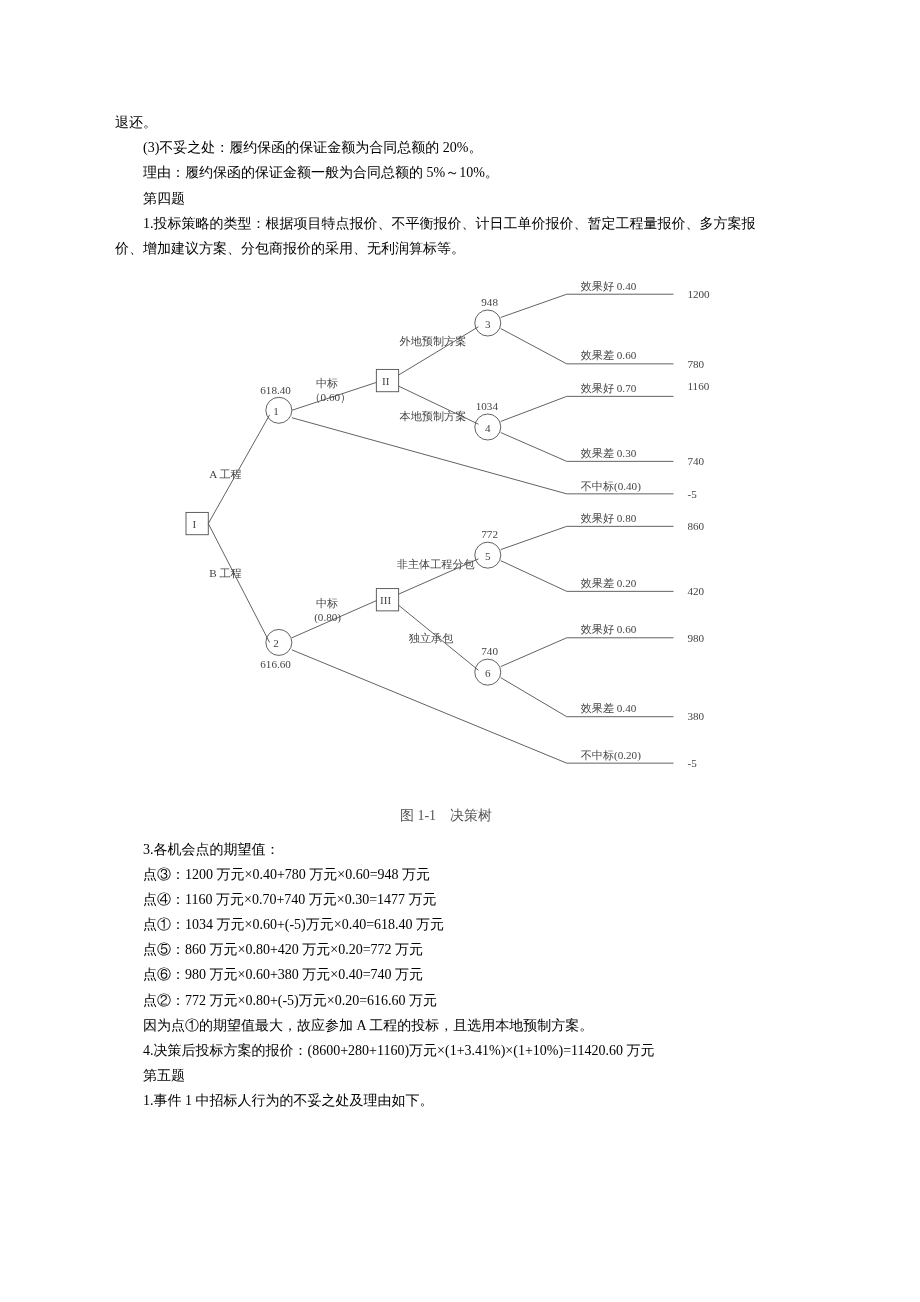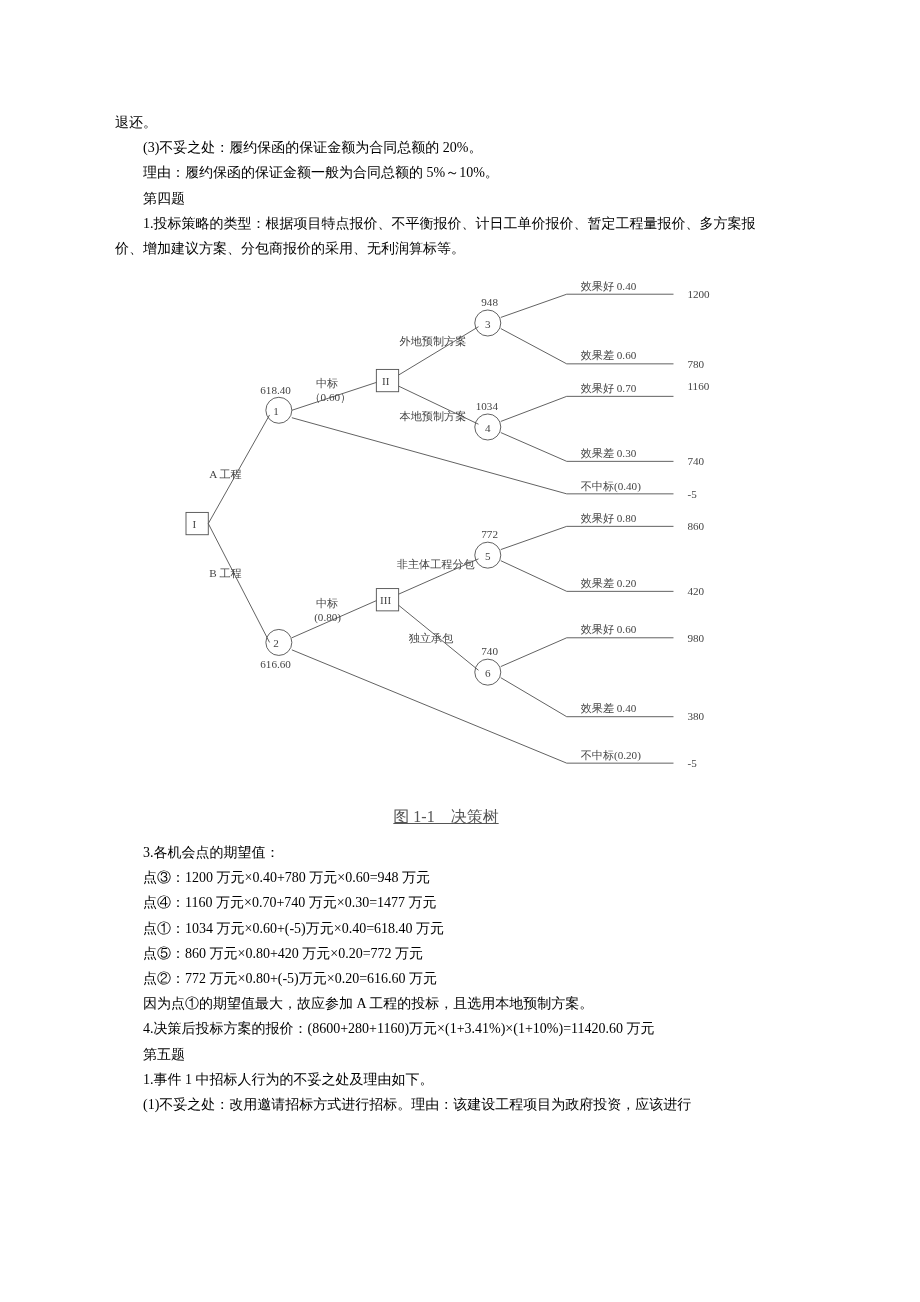--- a/index.html
+++ b/index.html
@@ -27,25 +27,24 @@
   .diagram-wrap {
     width: 100%;
     text-align: center;
     margin: 10px 0 5px 0;
   }
   svg text {
     font-family: "SimSun", serif;
   }
   .caption {
     text-align: center;
-    font-size: 16px;
+    font-size: 14px;
     color: #555;
     margin-top: 4px;
     margin-bottom: 8px;
-    text-decoration: underline;
   }
 </style>
 </head>
 <body>
 
 <div class="page">
 
   <div>退还。</div>
   <div class="indent">(3)不妥之处：履约保函的保证金额为合同总额的 20%。</div>
   <div class="indent">理由：履约保函的保证金额一般为合同总额的 5%～10%。</div>
@@ -181,21 +180,21 @@
       </g>
     </svg>
     <div class="caption">图 1-1　决策树</div>
   </div>
 
   <div class="indent">3.各机会点的期望值：</div>
   <div class="indent">点③：1200 万元×0.40+780 万元×0.60=948 万元</div>
   <div class="indent">点④：1160 万元×0.70+740 万元×0.30=1477 万元</div>
   <div class="indent">点①：1034 万元×0.60+(-5)万元×0.40=618.40 万元</div>
   <div class="indent">点⑤：860 万元×0.80+420 万元×0.20=772 万元</div>
+  <div class="indent">点⑥：980 万元×0.60+380 万元×0.40=740 万元</div>
   <div class="indent">点②：772 万元×0.80+(-5)万元×0.20=616.60 万元</div>
   <div class="indent">因为点①的期望值最大，故应参加 A 工程的投标，且选用本地预制方案。</div>
   <div class="indent">4.决策后投标方案的报价：(8600+280+1160)万元×(1+3.41%)×(1+10%)=11420.60 万元</div>
 
   <div class="indent bold">第五题</div>
   <div class="indent">1.事件 1 中招标人行为的不妥之处及理由如下。</div>
-  <div class="indent">(1)不妥之处：改用邀请招标方式进行招标。理由：该建设工程项目为政府投资，应该进行</div>
 
 </div>
 
 </body></html>

